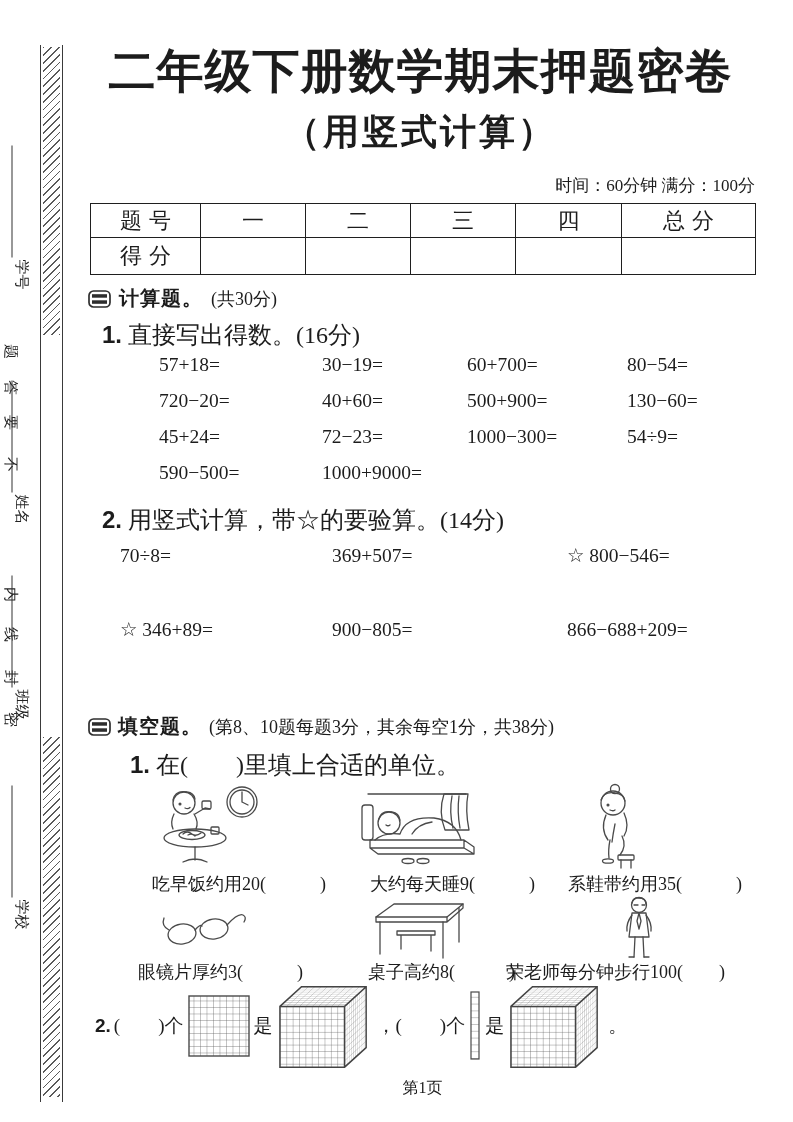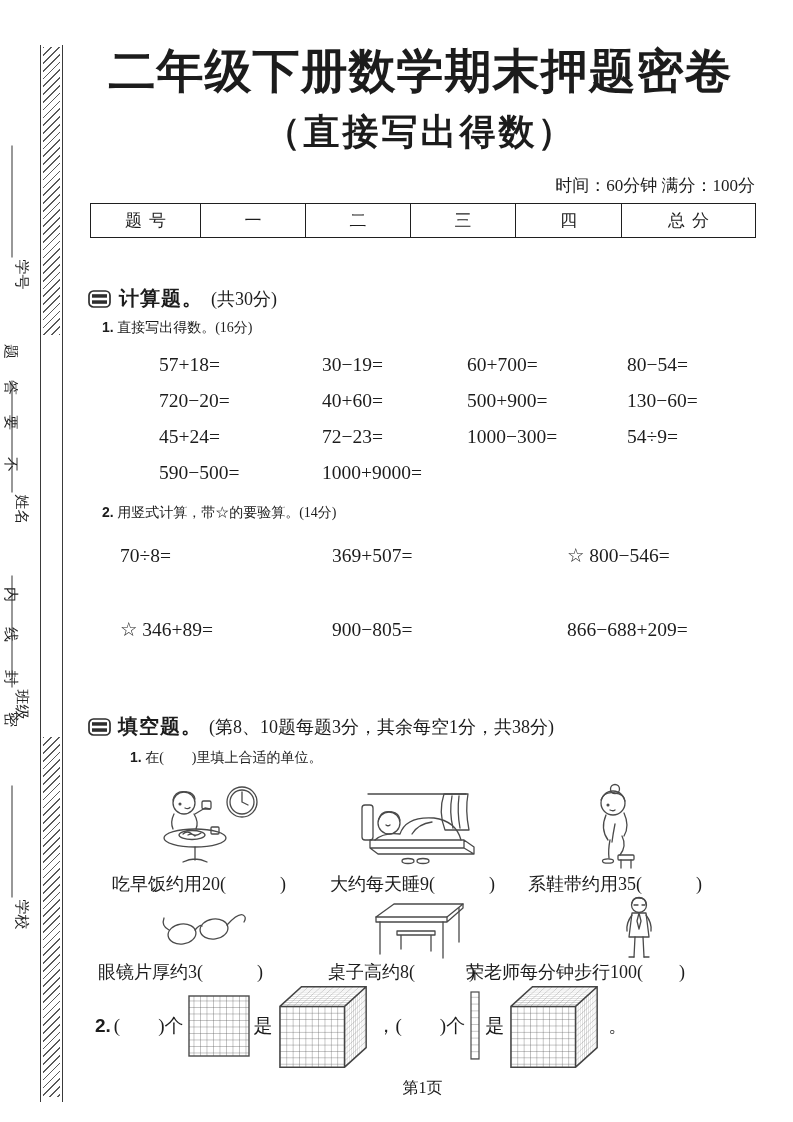--- a/index.html
+++ b/index.html
@@ -30,39 +30,39 @@
   .f-line{display:inline-block;width:112px;border-bottom:1.2px solid #333;height:13px;}
 
   
   .title{left:86px;top:40px;width:669px;text-align:center;font-size:47px;font-weight:bold;letter-spacing:1px;}
   .subtitle{left:86px;top:108px;width:669px;text-align:center;font-size:36px;font-weight:bold;letter-spacing:3px;}
   .meta{left:90px;top:174px;width:665px;text-align:right;font-size:17px;}
 
   
   table.score{
     position:absolute;left:90px;top:203px;width:665px;border-collapse:collapse;
-    table-layout:fixed;font-size:17px;
+    table-layout:fixed;font-size:22px;
   }
   table.score td{border:1.7px solid #1f1f1f;text-align:center;padding:0;}
   table.score tr:nth-child(1) td{height:33px;}
   table.score tr:nth-child(2) td{height:36px;}
   .sp{letter-spacing:7px;text-indent:7px;}
 
   
   .sec-header{display:flex;align-items:center;gap:7px;font-size:20px;}
   .sec-title{font-weight:bold;letter-spacing:1px;}
   .sec-points{font-size:18px;}
-  .q-line{font-size:14px;}
+  .q-line{font-size:24px;}
   .q-label{font-weight:bold;font-family:"Liberation Sans","DejaVu Sans",sans-serif;}
   .calc-grid{display:grid;font-size:19.5px;line-height:26px;}
   .g1{left:115px;top:352px;width:638px;grid-template-columns:163px 145px 160px 1fr;row-gap:10px;margin-left:44px;}
   .g2{left:120px;top:543px;width:633px;grid-template-columns:212px 235px 1fr;row-gap:48px;}
 
   
-  .cap{font-size:18px;white-space:nowrap;}
+  .cap{font-size:18px;white-space:nowrap;margin-left:40px;}
   svg.line-art{stroke:#4a4a4a;fill:none;stroke-width:1.3;stroke-linecap:round;stroke-linejoin:round;}
   .q2row{left:95px;top:986px;height:80px;display:flex;align-items:center;gap:3px;font-size:19px;white-space:nowrap;}
 
   .footer{left:90px;top:1078px;width:665px;text-align:center;font-size:16px;}
 </style>
 </head>
 <body>
 
 <svg width="0" height="0" style="position:absolute">
   <defs>
@@ -101,41 +101,49 @@
   <div class="seal-field" style="top:652px">
     <span class="f-line"></span>
     <span>班级</span>
   </div>
   <div class="seal-field" style="top:862px">
     <span class="f-line"></span>
     <span>学校</span>
   </div>
 
   <div class="abs title">二年级下册数学期末押题密卷</div>
-  <div class="abs subtitle">（直接写出得数）</div>
+  <div class="abs subtitle">（用竖式计算）</div>
   <div class="abs meta">时间：60分钟  满分：100分</div>
 
   <table class="score">
     <colgroup>
       <col style="width:110px">
         <col style="width:105px">
         <col style="width:105px">
       <col style="width:105px">
         <col style="width:106px">
         <col style="width:134px">
     </colgroup>
     <tbody>
         <tr>
       <td class="sp">题号</td>
       <td>一</td>
       <td>二</td>
       <td>三</td>
       <td>四</td>
       <td class="sp">总分</td>
     </tr>
+    <tr>
+      <td class="sp">得分</td>
+      <td></td>
+      <td></td>
+      <td></td>
+      <td></td>
+      <td></td>
+    </tr>
   </tbody>
     </table>
 
   <div class="abs sec-header" style="left:88px;top:285px;gap:8px;">
     <svg width="23" height="18">
       <rect x="1" y="1" width="21" height="16" rx="4.5" fill="#fff" stroke="#2e2e2e" stroke-width="1.7"></rect>
       <rect x="4" y="4.2" width="15" height="3.5" fill="#2e2e2e"></rect>
       <rect x="4" y="10.3" width="15" height="3.5" fill="#2e2e2e"></rect>
     </svg>
     <span class="sec-title">计算题。</span>

